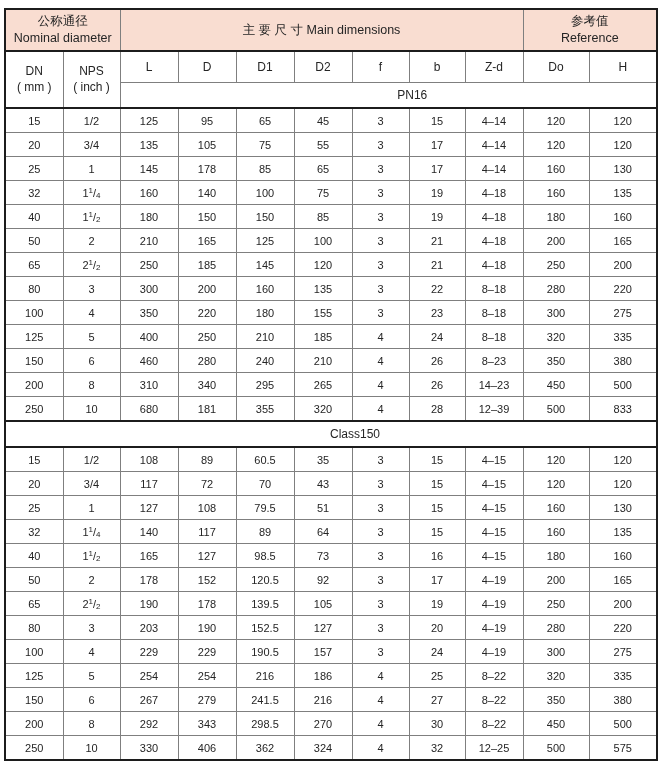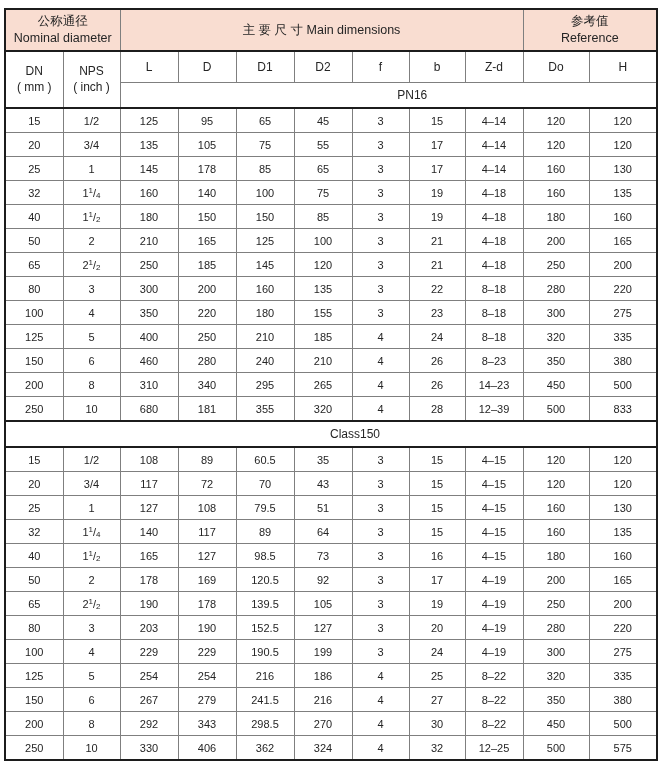--- a/index.html
+++ b/index.html
@@ -365,21 +365,21 @@
           <td>3</td>
           <td>16</td>
           <td>4–15</td>
           <td>180</td>
           <td>160</td>
         </tr>
         <tr class="data-row">
           <td>50</td>
           <td>2</td>
           <td>178</td>
-          <td>169</td>
+          <td>152</td>
           <td>120.5</td>
           <td>92</td>
           <td>3</td>
           <td>17</td>
           <td>4–19</td>
           <td>200</td>
           <td>165</td>
         </tr>
         <tr class="data-row">
           <td>65</td>
@@ -406,21 +406,21 @@
           <td>4–19</td>
           <td>280</td>
           <td>220</td>
         </tr>
         <tr class="data-row">
           <td>100</td>
           <td>4</td>
           <td>229</td>
           <td>229</td>
           <td>190.5</td>
-          <td>199</td>
+          <td>157</td>
           <td>3</td>
           <td>24</td>
           <td>4–19</td>
           <td>300</td>
           <td>275</td>
         </tr>
         <tr class="data-row">
           <td>125</td>
           <td>5</td>
           <td>254</td>

